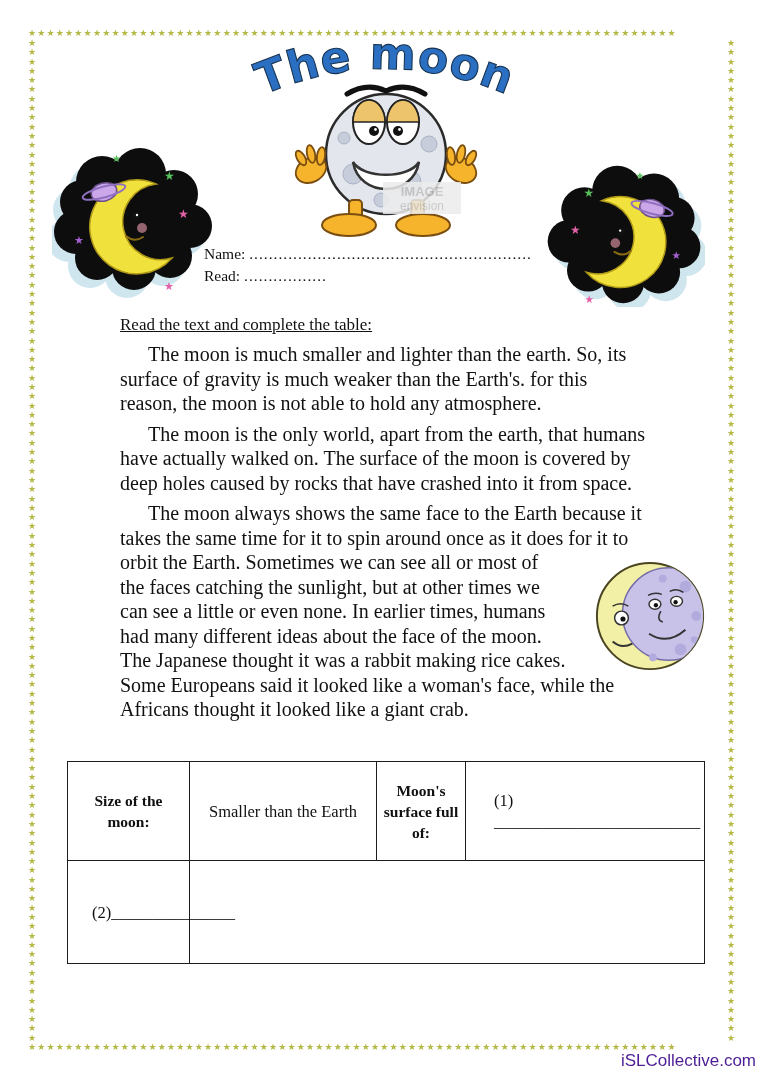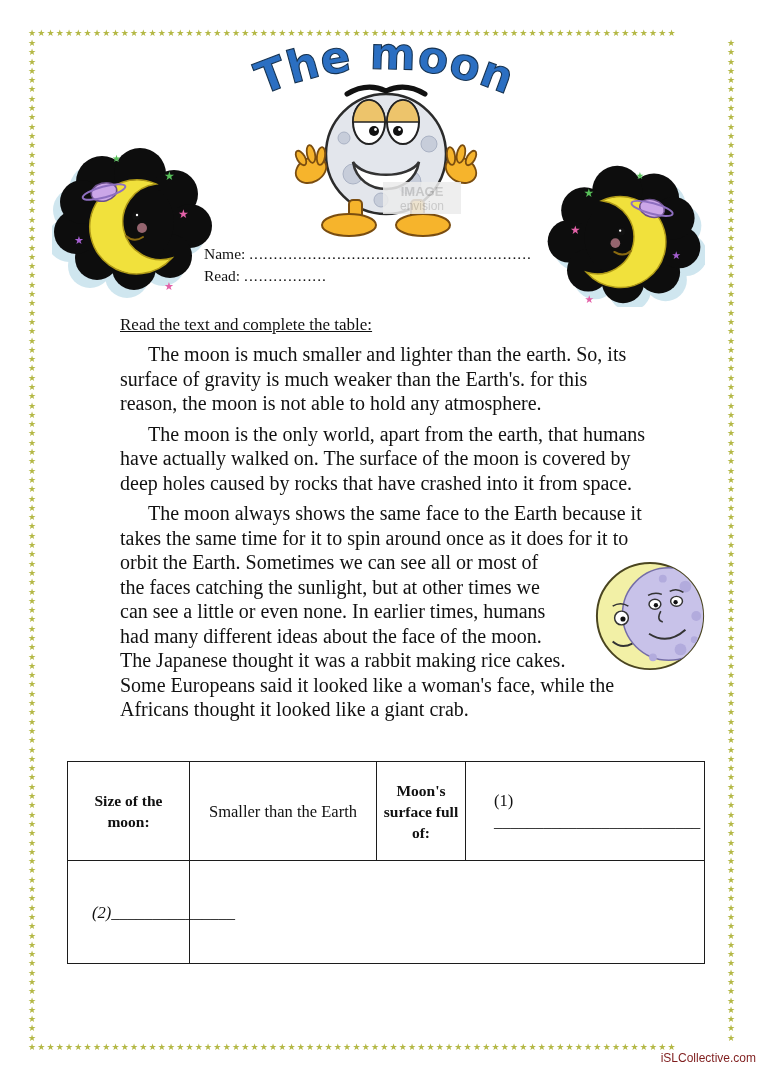--- a/index.html
+++ b/index.html
@@ -57,27 +57,27 @@
   }
   .cell{
     border-right:1.5px solid #1c1c1c;border-bottom:1.5px solid #1c1c1c;
     display:flex;flex-direction:column;align-items:center;justify-content:center;
     text-align:center;font-size:16.5px;line-height:21px;padding:4px 6px;box-sizing:border-box;
   }
   .cell.last{border-right:none;}
   .cell.bottom{border-bottom:none;}
   .cell.head{font-weight:bold;font-size:15.5px;}
   .cell.blank1{justify-content:flex-start;align-items:flex-end;padding:28px 0 0 28px;text-align:left;}
-  .cell.blank2{align-items:flex-start;padding-left:24px;text-align:center;font-style:italic;}
+  .cell.blank2{align-items:flex-start;padding-left:24px;text-align:center;}
   .blank{letter-spacing:0;}
 
   
   .footer-wm{
     position:absolute;left:560px;top:1051px;width:200px;text-align:right;
-    font-family:"Liberation Sans",sans-serif;font-size:12px;color:#7f1d1d;
+    font-family:"Liberation Sans",sans-serif;font-size:17px;color:#4c1d95;
     background:rgba(255,255,255,0.6);padding-right:4px;box-sizing:border-box;
   }
 </style>
 </head>
 <body>
 
 <div id="border-top" class="star-row">★★★★★★★★★★★★★★★★★★★★★★★★★★★★★★★★★★★★★★★★★★★★★★★★★★★★★★★★★★★★★★★★★★★★★★</div>
 <div id="border-bottom" class="star-row">★★★★★★★★★★★★★★★★★★★★★★★★★★★★★★★★★★★★★★★★★★★★★★★★★★★★★★★★★★★★★★★★★★★★★★</div>
 <div id="border-left" class="star-col">★★★★★★★★★★★★★★★★★★★★★★★★★★★★★★★★★★★★★★★★★★★★★★★★★★★★★★★★★★★★★★★★★★★★★★★★★★★★★★★★★★★★★★★★★★★★★★★★★★★★★★★★★★★★</div>
 <div id="border-right" class="star-col">★★★★★★★★★★★★★★★★★★★★★★★★★★★★★★★★★★★★★★★★★★★★★★★★★★★★★★★★★★★★★★★★★★★★★★★★★★★★★★★★★★★★★★★★★★★★★★★★★★★★★★★★★★★★</div>

